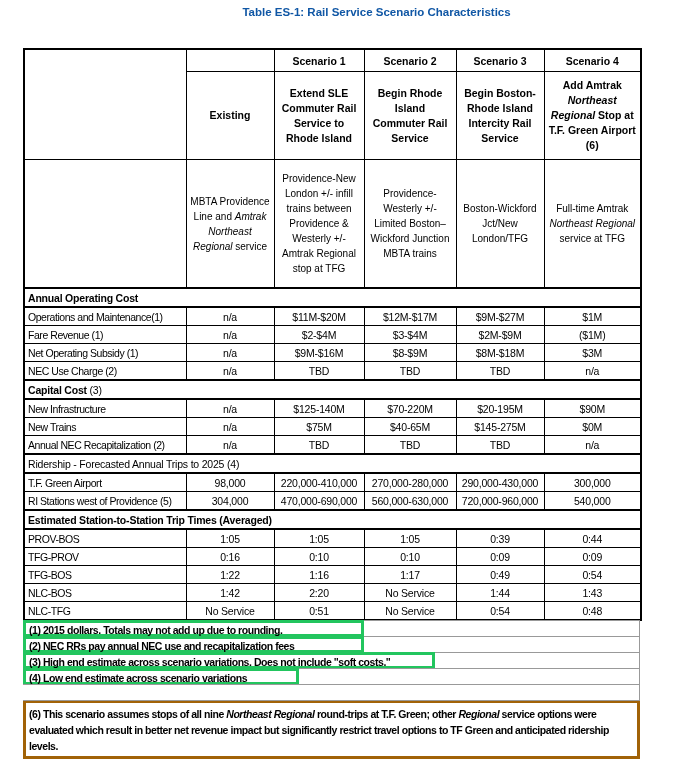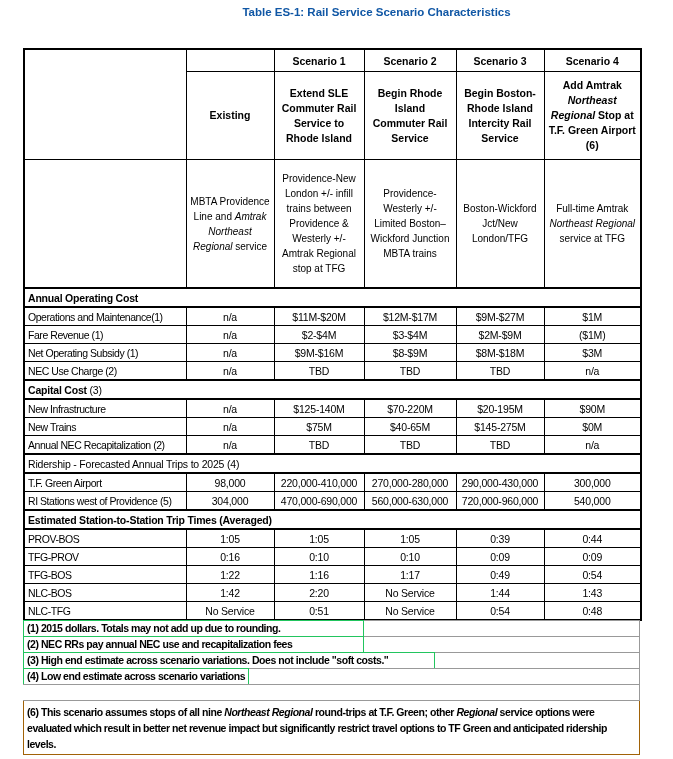--- a/index.html
+++ b/index.html
@@ -32,28 +32,28 @@
     height:15px; padding:1px 3px; letter-spacing:-0.2px;
   }
   tr.data td { height:15px; }
   .lbl { text-align:left; white-space:nowrap; letter-spacing:-0.45px; }
   .val { text-align:center; white-space:nowrap; letter-spacing:-0.2px; }
   .b { font-weight:bold; }
   .i { font-style:italic; }
   .footnotes { position:absolute; left:23px; top:621px; width:617px; }
   .fn-row { display:flex; height:17px; margin-top:-1px; }
   .fn-cell {
-    border:1px solid #22c55e; box-sizing:border-box;
+    border:3px solid #22c55e; box-sizing:border-box;
     font-size:10.5px; font-weight:bold; letter-spacing:-0.45px;
     padding:1px 3px; white-space:nowrap; overflow:visible;
   }
   .fn-fill { flex:1; border:1px solid #999; border-left:none; box-sizing:border-box; }
-  .w1 { width:341px; } .w3 { width:412px; } .w4 { width:226px; } .w5 { width:529px; }
+  .w1 { width:341px; } .w3 { width:412px; } .w4 { width:276px; } .w5 { width:529px; }
   .fn6 {
-    border:1px solid #a16207; box-sizing:border-box; margin-top:-1px;
+    border:3px solid #a16207; box-sizing:border-box; margin-top:-1px;
     width:617px; min-height:52px;
     font-size:10.5px; font-weight:bold; letter-spacing:-0.45px;
     line-height:16px; padding:3px 4px 2px 3px;
   }
 </style>
 </head>
 <body>
 
 <div class="title">Table ES-1: Rail Service Scenario Characteristics</div>
 

